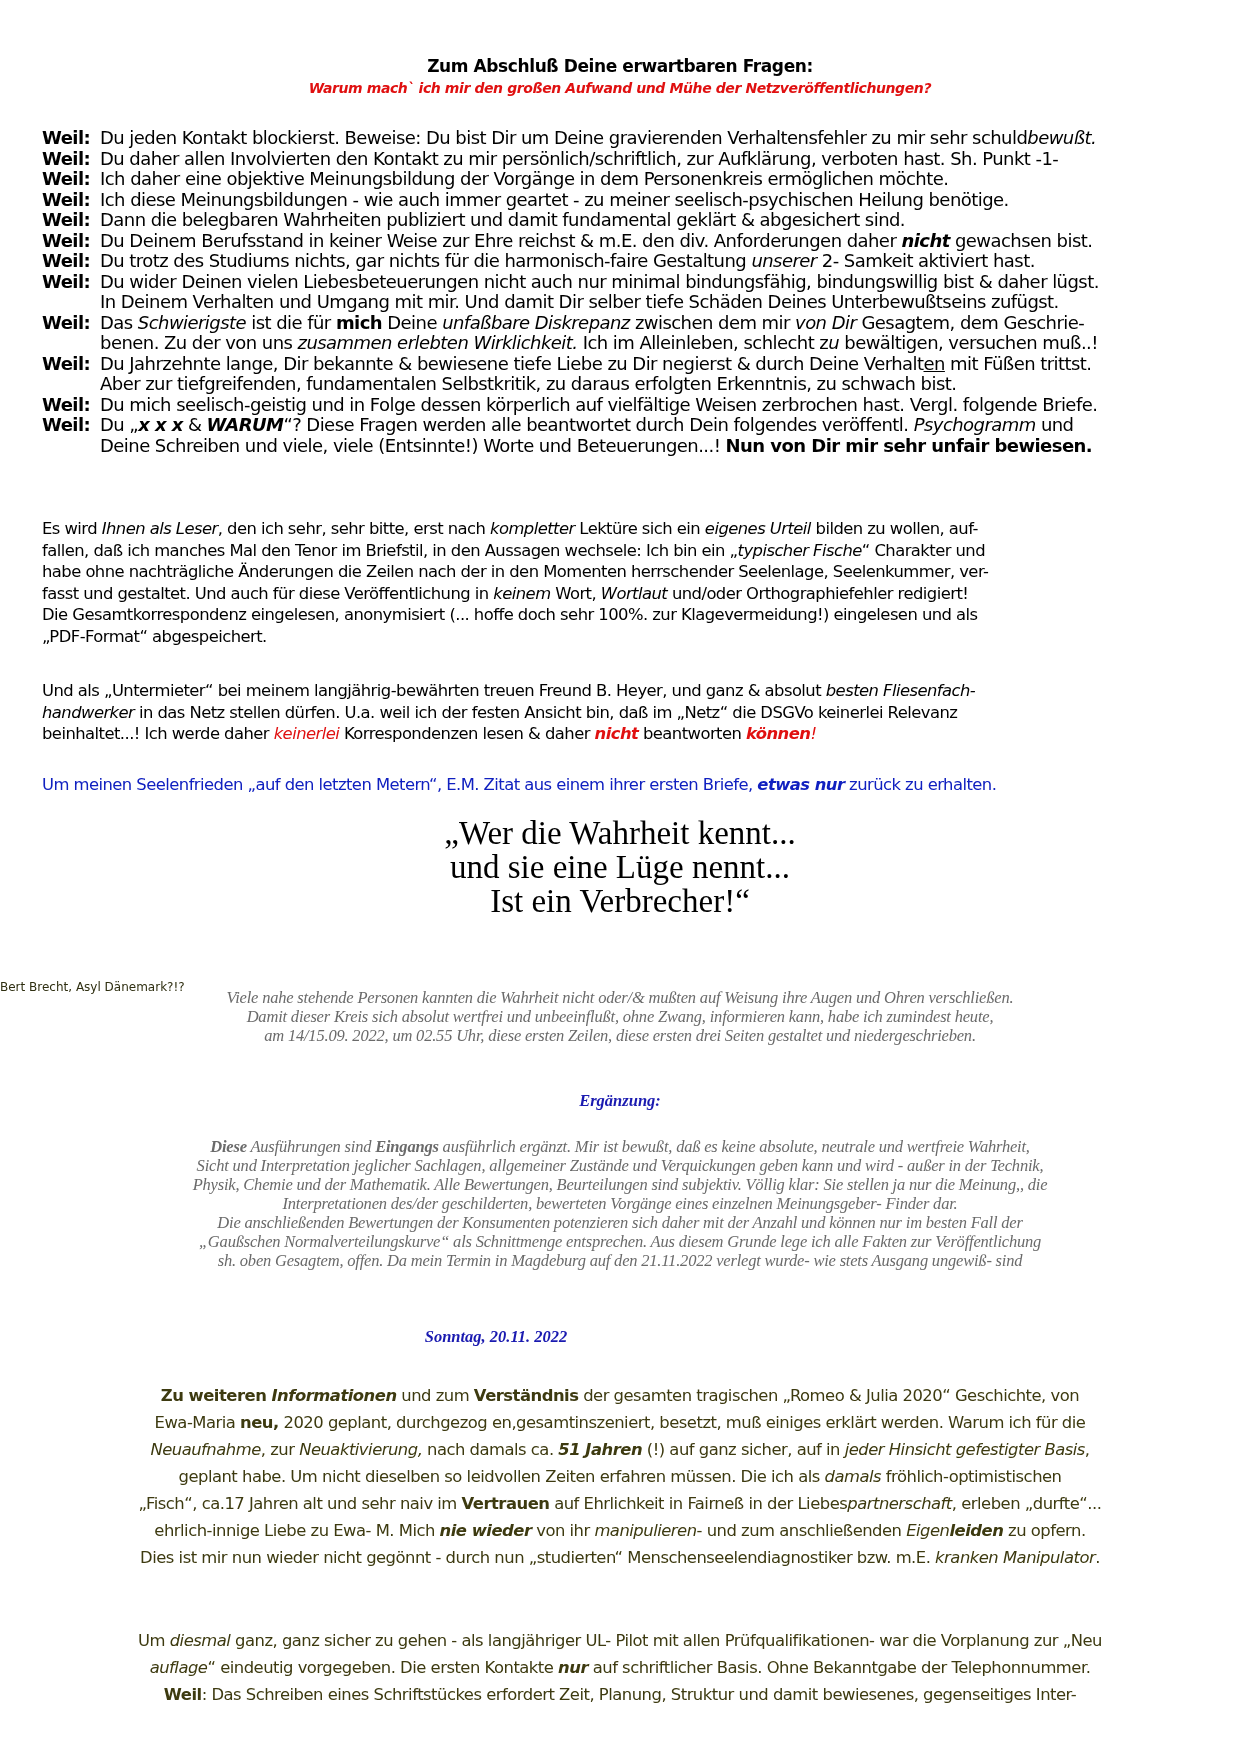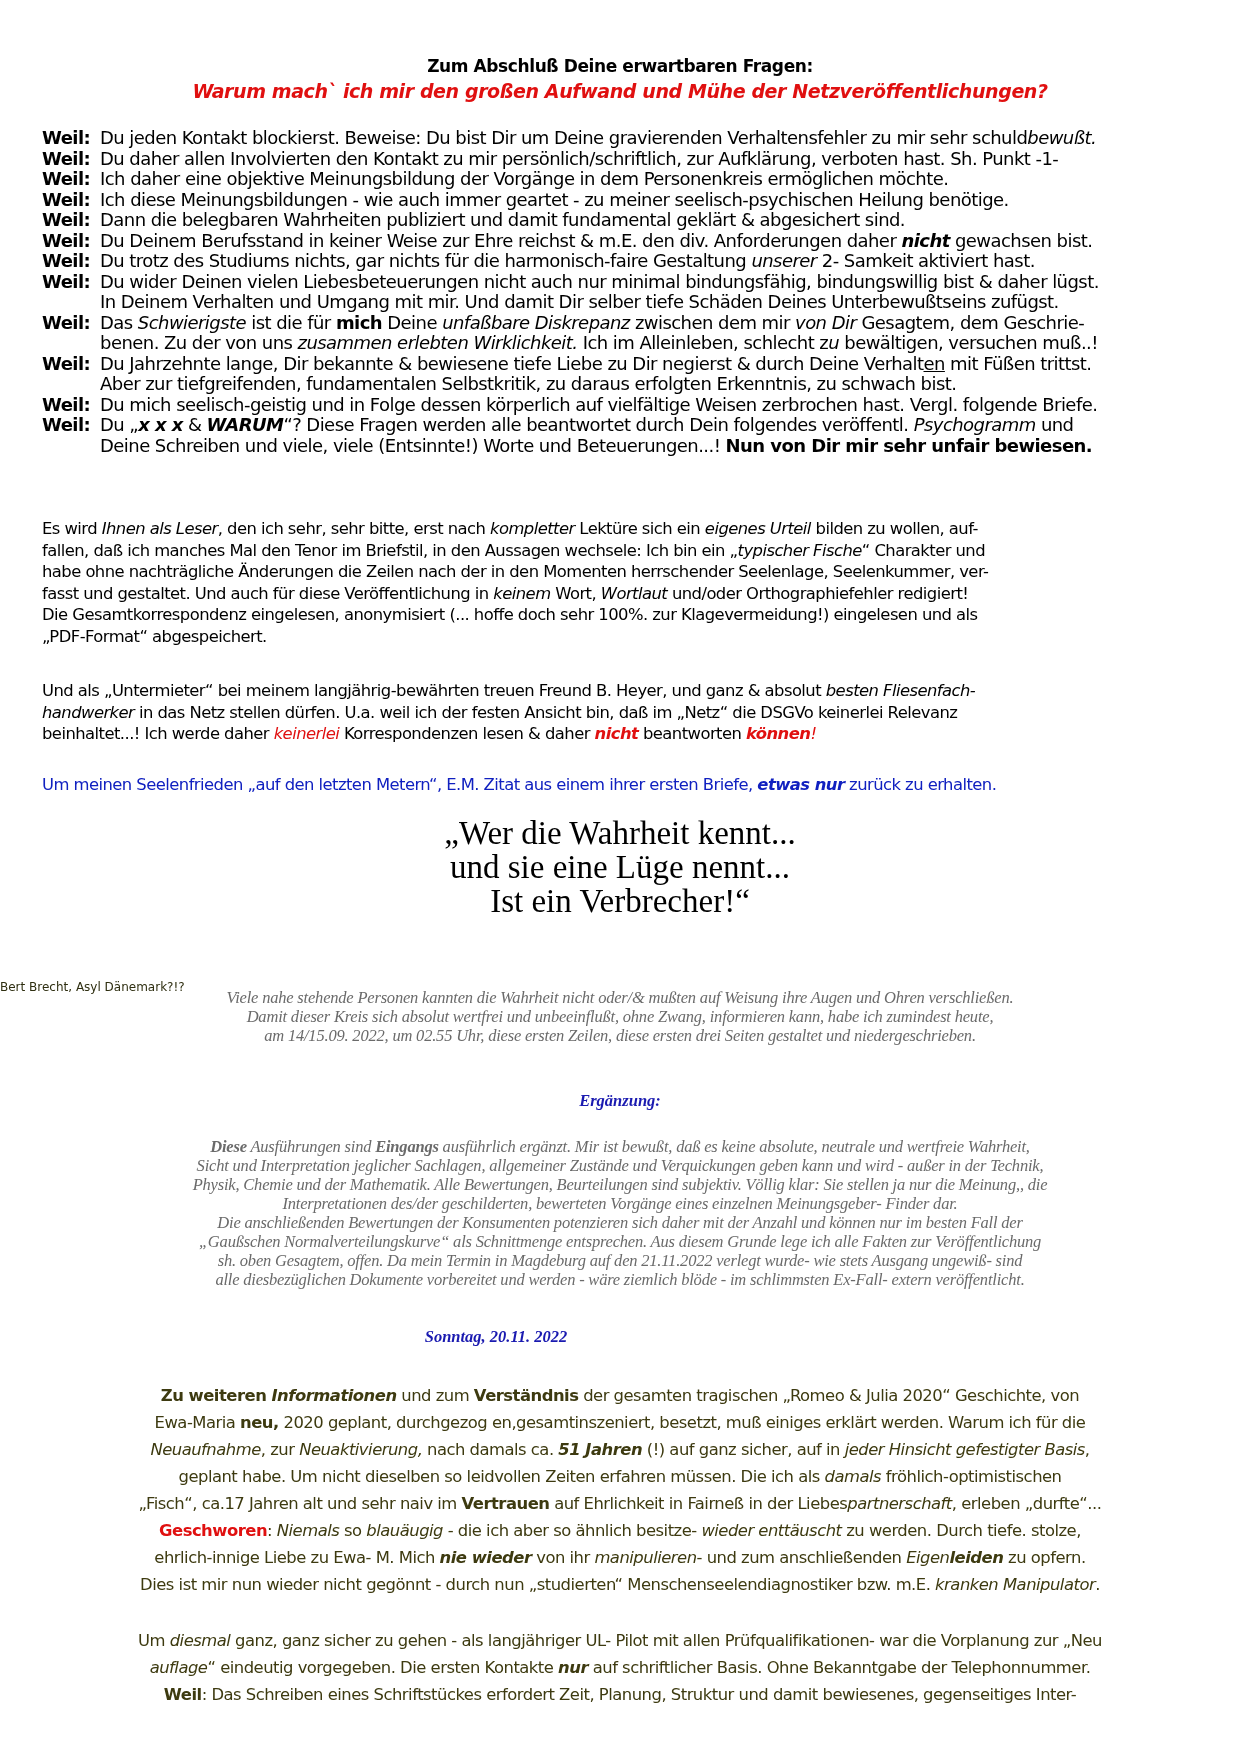--- a/index.html
+++ b/index.html
@@ -4,21 +4,21 @@
 <style>
   html, body { margin: 0; padding: 0; background: #ffffff; }
   body { width: 1240px; height: 1753px; position: relative; overflow: hidden; }
   .page { position: absolute; left: 0; top: 0; width: 1240px; height: 1753px; }
   .sans { font-family: "DejaVu Sans", "Liberation Sans", sans-serif; }
   .serif { font-family: "Liberation Serif", "DejaVu Serif", serif; }
 
   .hdr1 { position: absolute; top: 56px; left: 0; width: 1240px; text-align: center;
           font-size: 17px; font-weight: bold; color: #000; letter-spacing: -0.4px; }
   .hdr2 { position: absolute; top: 80px; left: 0; width: 1240px; text-align: center;
-          font-size: 19px; font-weight: bold; font-style: italic; color: #e01010; letter-spacing: -0.4px; }
+          font-size: 14px; font-weight: bold; font-style: italic; color: #e01010; letter-spacing: -0.4px; }
 
   .weil-block { position: absolute; top: 128px; left: 42px; width: 1165px;
                 font-size: 18px; line-height: 20.5px; color: #000; letter-spacing: -0.55px; }
   .weil-row { display: flex; white-space: nowrap; }
   .weil-row .lbl { font-weight: bold; width: 58px; flex: 0 0 58px; }
   .weil-row .txt { flex: 1 1 auto; }
   .cont { padding-left: 58px; white-space: nowrap; }
 
   .para { position: absolute; left: 42px; width: 1165px; font-size: 16.4px; line-height: 21.5px;
           color: #000; letter-spacing: -0.55px; }
@@ -145,32 +145,30 @@
   <div class="erg serif">Ergänzung:</div>
 
   <div class="gray g2 serif">
     <div><span class="b">Diese</span><span> Ausführungen sind </span><span class="b">Eingangs</span><span> ausführlich ergänzt. Mir ist bewußt, daß es keine absolute, neutrale und wertfreie Wahrheit,</span></div>
     <div>Sicht und Interpretation jeglicher Sachlagen, allgemeiner Zustände und Verquickungen geben kann und wird - außer in der Technik,</div>
     <div>Physik, Chemie und der Mathematik. Alle Bewertungen, Beurteilungen sind subjektiv. Völlig klar: Sie stellen ja nur die Meinung,, die</div>
     <div>Interpretationen des/der geschilderten, bewerteten Vorgänge eines einzelnen Meinungsgeber- Finder dar.</div>
     <div>Die anschließenden Bewertungen der Konsumenten potenzieren sich daher mit der Anzahl und können nur im besten Fall der</div>
     <div>„Gaußschen Normalverteilungskurve“ als Schnittmenge entsprechen. Aus diesem Grunde lege ich alle Fakten zur Veröffentlichung</div>
     <div>sh. oben Gesagtem, offen. Da mein Termin in Magdeburg auf den 21.11.2022 verlegt wurde- wie stets Ausgang ungewiß- sind</div>
-    <div>alle diesbezüglichen Dokumente vorbereitet und werden - wäre  ziemlich blöde - im schlimmsten Ex-Fall- extern veröffentlicht.</div>
   </div>
 
   <div class="date serif">Sonntag, 20.11. 2022</div>
 
   <div class="olive o1 sans">
     <div><span class="b">Zu weiteren </span><span class="b i">Informationen</span><span> und zum </span><span class="b">Verständnis</span><span> der gesamten tragischen „Romeo &amp; Julia 2020“ Geschichte, von</span></div>
     <div><span>Ewa-Maria </span><span class="b">neu,</span><span> 2020 geplant, durchgezog en,gesamtinszeniert, besetzt, muß einiges erklärt werden. Warum ich für die</span></div>
     <div><span class="i">Neuaufnahme</span><span>, zur </span><span class="i">Neuaktivierung,</span><span> nach damals ca. </span><span class="b i">51 Jahren</span><span> (!) auf ganz sicher, auf in </span><span class="i">jeder Hinsicht gefestigter Basis</span><span>,</span></div>
     <div><span>geplant habe. Um nicht dieselben so leidvollen Zeiten erfahren müssen. Die ich als </span><span class="i">damals</span><span> fröhlich-optimistischen</span></div>
     <div><span>„Fisch“, ca.17 Jahren alt und sehr naiv im </span><span class="b">Vertrauen</span><span> auf Ehrlichkeit in Fairneß in der Liebes</span><span class="i">partnerschaft</span><span>, erleben „durfte“...</span></div>
-    <div><span class="b red">Geschworen</span><span>: </span><span class="i">Niemals</span><span> so </span><span class="i">blauäugig</span><span> - die ich aber so ähnlich besitze- </span><span class="i">wieder enttäuscht</span><span> zu werden. Durch tiefe. stolze,</span></div>
     <div><span>ehrlich-innige Liebe zu Ewa- M. Mich </span><span class="b i">nie wieder</span><span> von ihr </span><span class="i">manipulieren</span><span>- und zum anschließenden </span><span class="i">Eigen</span><span class="b i">leiden</span><span> zu opfern.</span></div>
     <div><span>Dies ist mir nun wieder nicht gegönnt - durch nun „studierten“ Menschenseelendiagnostiker bzw. m.E. </span><span class="i">kranken Manipulator</span><span>.</span></div>
   </div>
 
   <div class="olive o2 sans">
     <div><span>Um </span><span class="i">diesmal</span><span> ganz, ganz sicher zu gehen - als langjähriger UL- Pilot mit allen Prüfqualifikationen- war die Vorplanung zur „Neu</span></div>
     <div><span class="i">auflage</span><span>“  eindeutig vorgegeben. Die ersten Kontakte </span><span class="b i">nur</span><span> auf schriftlicher Basis. Ohne Bekanntgabe der Telephonnummer.</span></div>
     <div><span class="b">Weil</span><span>: Das Schreiben eines Schriftstückes erfordert Zeit, Planung, Struktur und  damit bewiesenes, gegenseitiges Inter-</span></div>
   </div>
 

